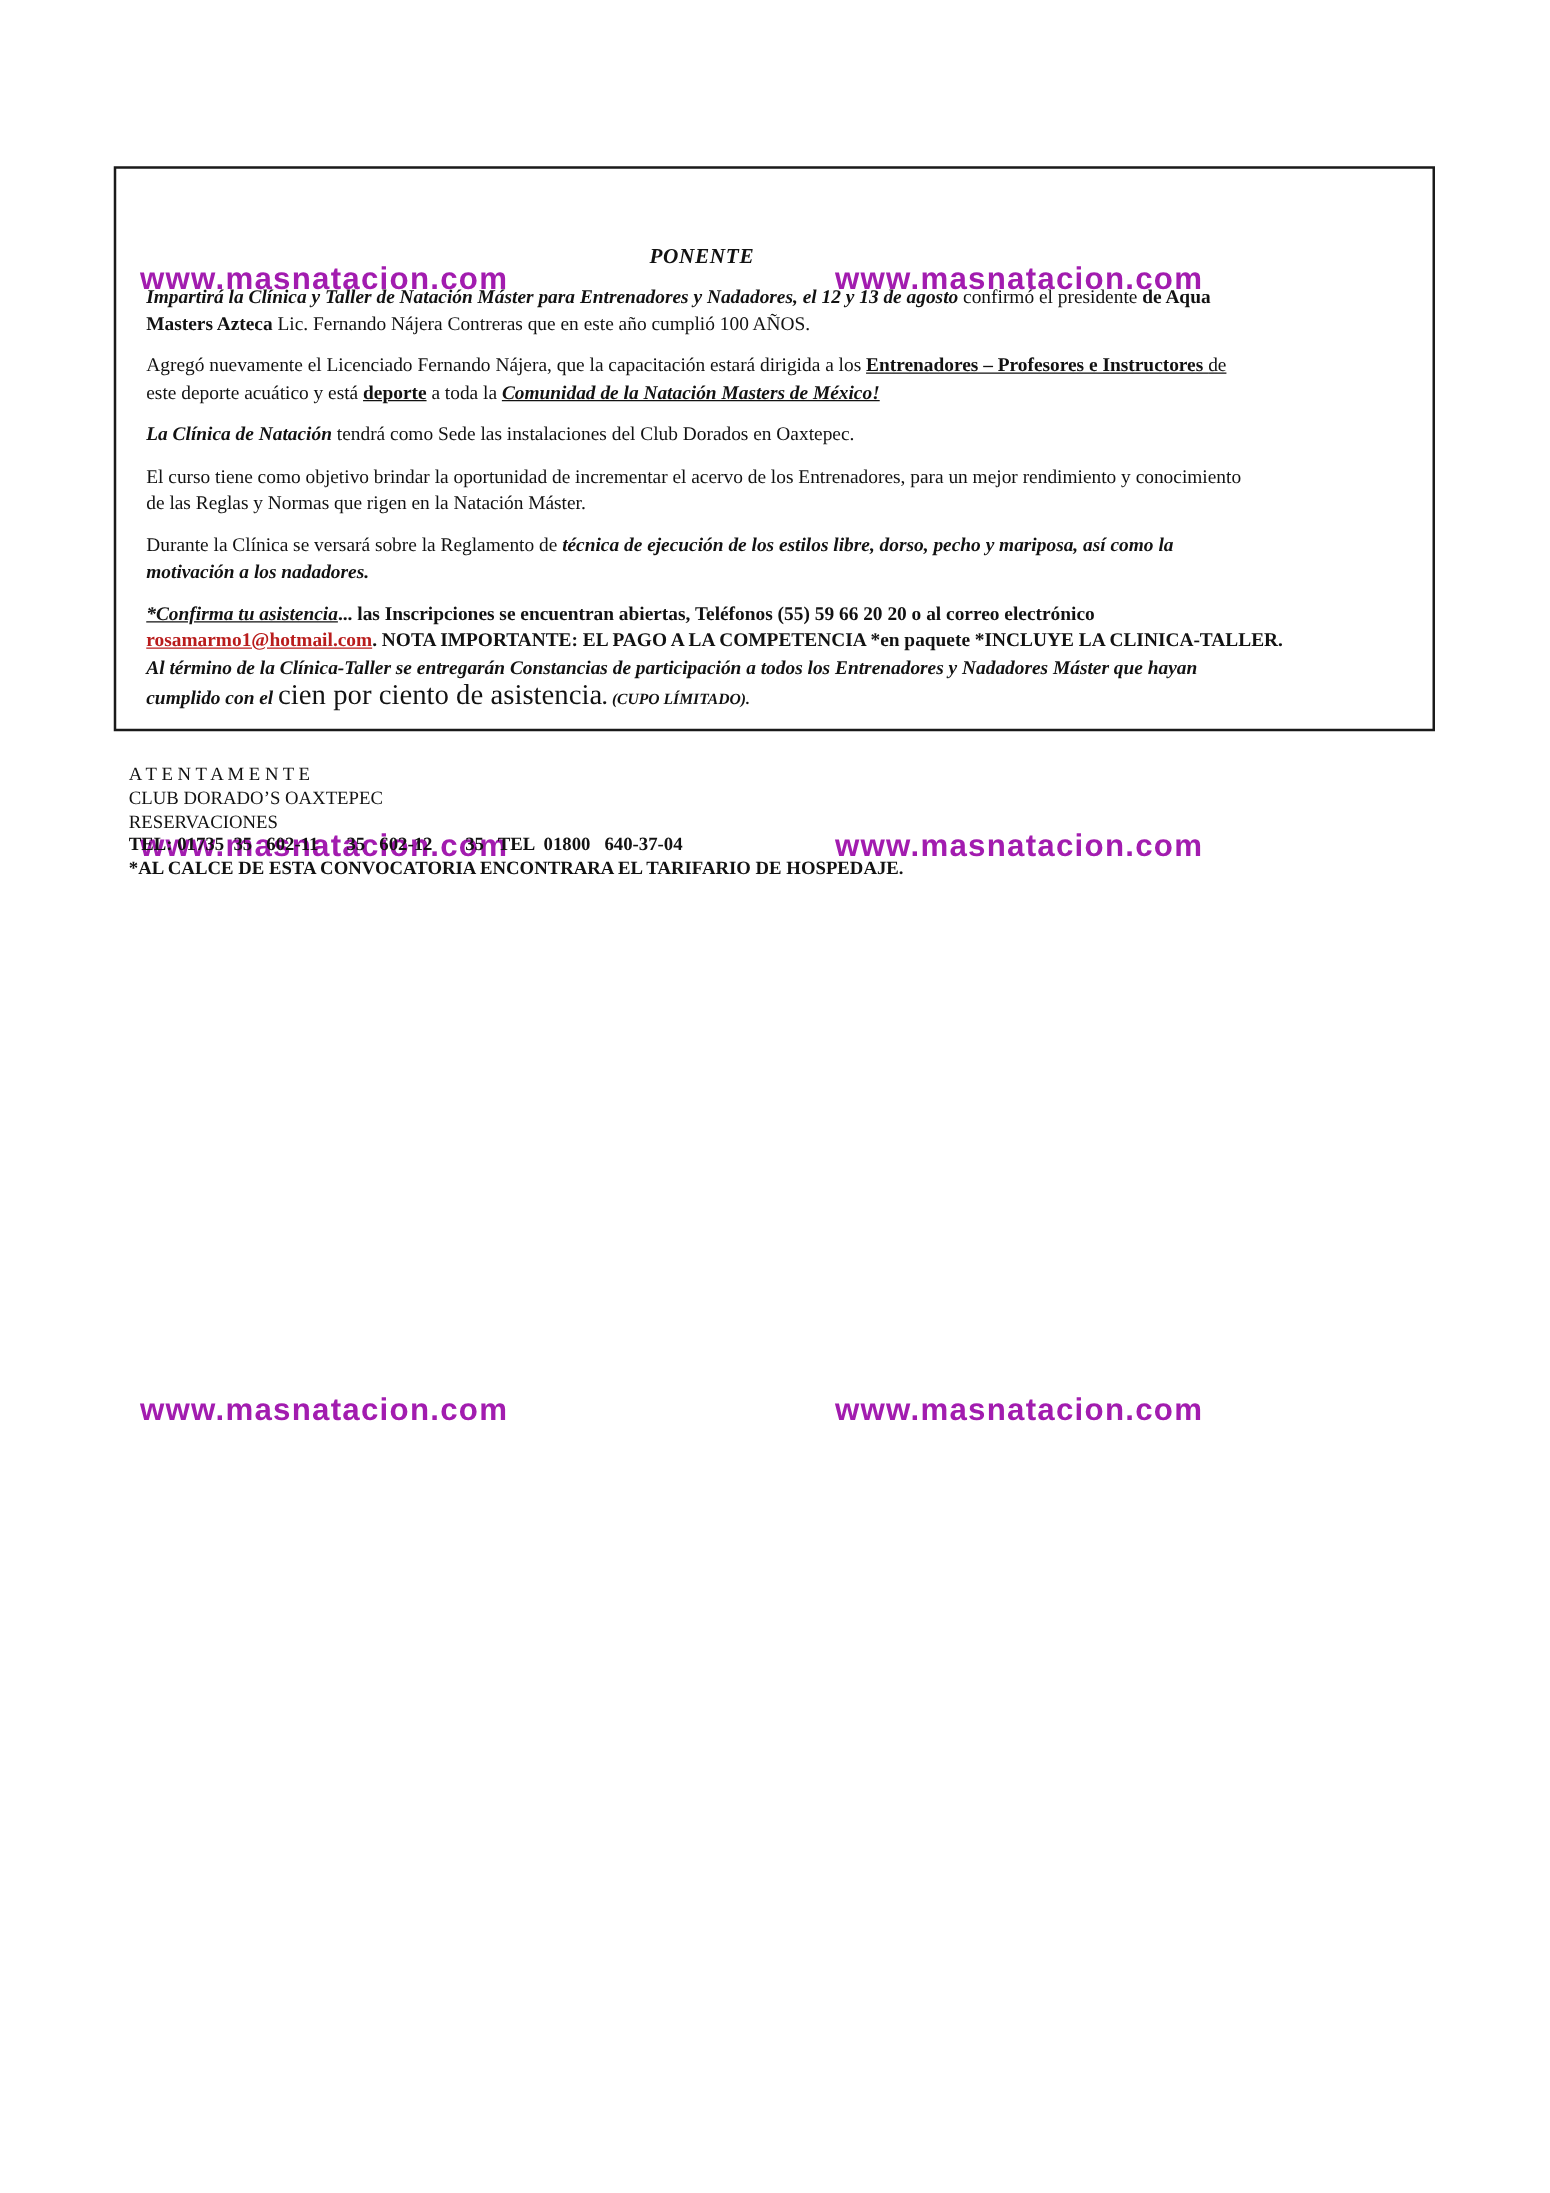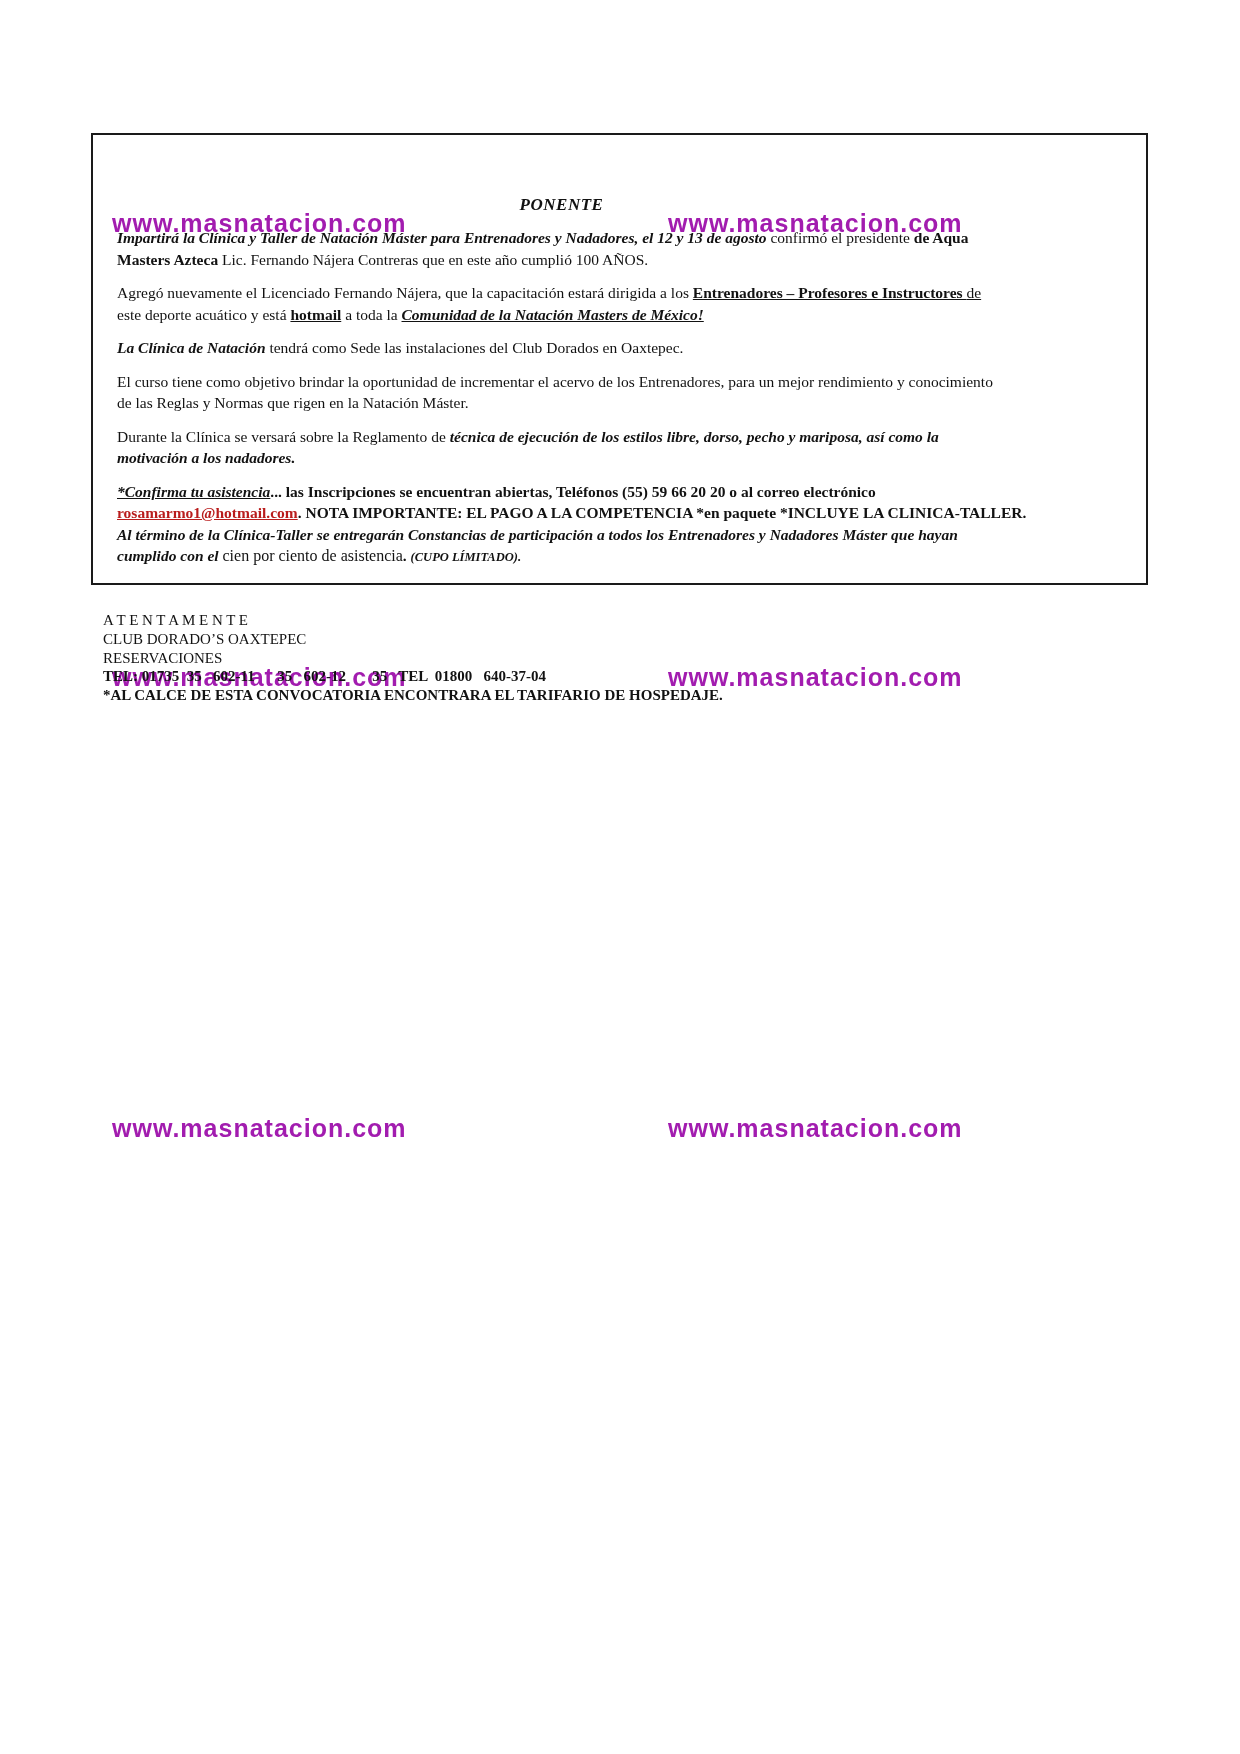--- a/index.html
+++ b/index.html
@@ -56,21 +56,21 @@
   .p2{margin-top:13px;}
   .p3{margin-top:12px;}
   .p4{margin-top:20px;}
   .p5{margin-top:16px;}
   .p6{margin-top:16px;line-height:21px;}
   
   .fb{font-weight:bold;}
   .fi{font-style:italic;}
   .fu{text-decoration:underline;}
   .fl{color:#b91c1c;}
-  .fg{font-size:16px;font-weight:normal;font-style:normal;}
+  .fg{font-size:23px;font-weight:normal;font-style:normal;}
   .fs{font-size:12.5px;}
   
   .footer{
     position:absolute;
     left:103px;
     top:611px;
     z-index:1;
     font-size:15px;
     line-height:18.8px;
   }
@@ -85,21 +85,21 @@
   <span class="wm" style="left:112px;top:209px;">www.masnatacion.com</span>
   <span class="wm" style="left:668px;top:209px;">www.masnatacion.com</span>
   <span class="wm" style="left:112px;top:663px;">www.masnatacion.com</span>
   <span class="wm" style="left:668px;top:663px;">www.masnatacion.com</span>
   <span class="wm" style="left:112px;top:1114px;">www.masnatacion.com</span>
   <span class="wm" style="left:668px;top:1114px;">www.masnatacion.com</span>
 
   <div class="doc-box">
     <h1 class="doc-title">PONENTE</h1>
     <p class="p1"><span class="fb fi">Impartirá la Clínica y Taller de Natación Máster para Entrenadores y Nadadores, el 12 y 13  de agosto </span><span> confirmó el presidente </span><span class="fb">de Aqua </span><br><span class="fb">Masters Azteca </span><span>Lic. Fernando Nájera Contreras que en este año cumplió 100 AÑOS.</span></p>
-    <p class="p2"><span>Agregó nuevamente  el Licenciado Fernando Nájera, que la capacitación estará dirigida a los </span><span class="fb fu">Entrenadores – Profesores e Instructores </span><span class="fu">de</span><br><span>este deporte acuático y  está </span><span class="fb fu">hotmail</span><span> a toda la </span><span class="fb fi fu">Comunidad de la Natación  Masters de México!</span></p>
+    <p class="p2"><span>Agregó nuevamente  el Licenciado Fernando Nájera, que la capacitación estará dirigida a los </span><span class="fb fu">Entrenadores – Profesores e Instructores </span><span class="fu">de</span><br><span>este deporte acuático y  está </span><span class="fb fu">deporte</span><span> a toda la </span><span class="fb fi fu">Comunidad de la Natación  Masters de México!</span></p>
     <p class="p3"><span class="fb fi">La Clínica de Natación</span><span> tendrá como Sede las instalaciones del Club Dorados en Oaxtepec.</span></p>
     <p class="p4"><span>El curso tiene como objetivo brindar la oportunidad de incrementar el acervo de los Entrenadores, para un mejor rendimiento y conocimiento</span><br><span>de las Reglas y Normas que rigen en la Natación Máster.</span></p>
     <p class="p5"><span>Durante la Clínica  se versará sobre la Reglamento de  </span><span class="fb fi">técnica de ejecución de los estilos libre, dorso, pecho y mariposa, así como la</span><br><span class="fb fi">motivación a los nadadores.</span></p>
     <p class="p6"><span class="fb fi fu">*Confirma tu asistencia</span><span class="fb">... </span><span class="fb">las  Inscripciones se encuentran abiertas,  Teléfonos (55) 59 66 20 20  o al correo electrónico</span><br><span class="fb fl fu">rosamarmo1@hotmail.com</span><span class="fb">. NOTA IMPORTANTE: EL PAGO  A LA COMPETENCIA *en paquete *INCLUYE LA CLINICA-TALLER.</span><br><span class="fb fi">Al término de la Clínica-Taller se entregarán Constancias de participación a todos los Entrenadores y Nadadores  Máster que hayan</span><br><span class="fb fi">cumplido con el </span><span class="fg">cien por ciento de asistencia</span><span class="fb">. </span><span class="fb fi fs">(CUPO LÍMITADO).</span></p>
   </div>
 
   <div class="footer">
     <div>A T E N T A M E N T E</div>
     <div>CLUB DORADO’S OAXTEPEC</div>
     <div>RESERVACIONES</div>

